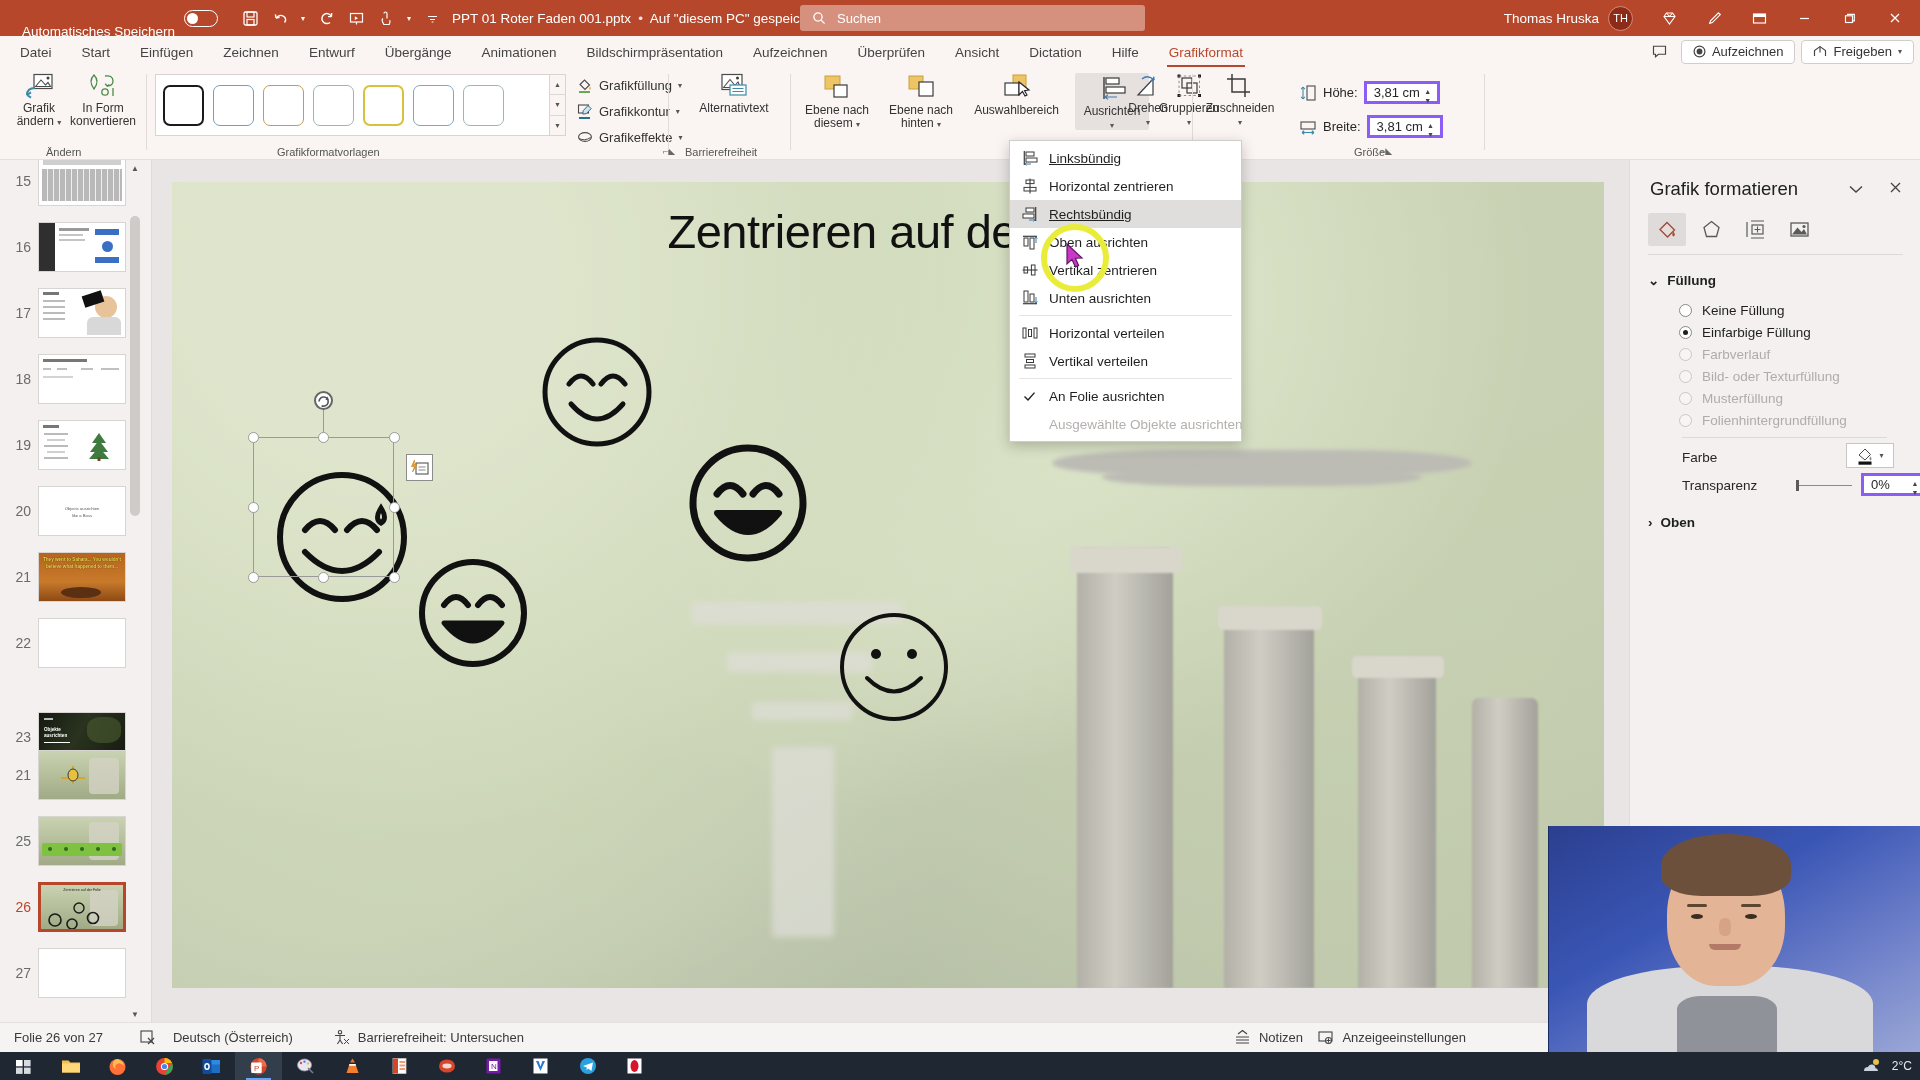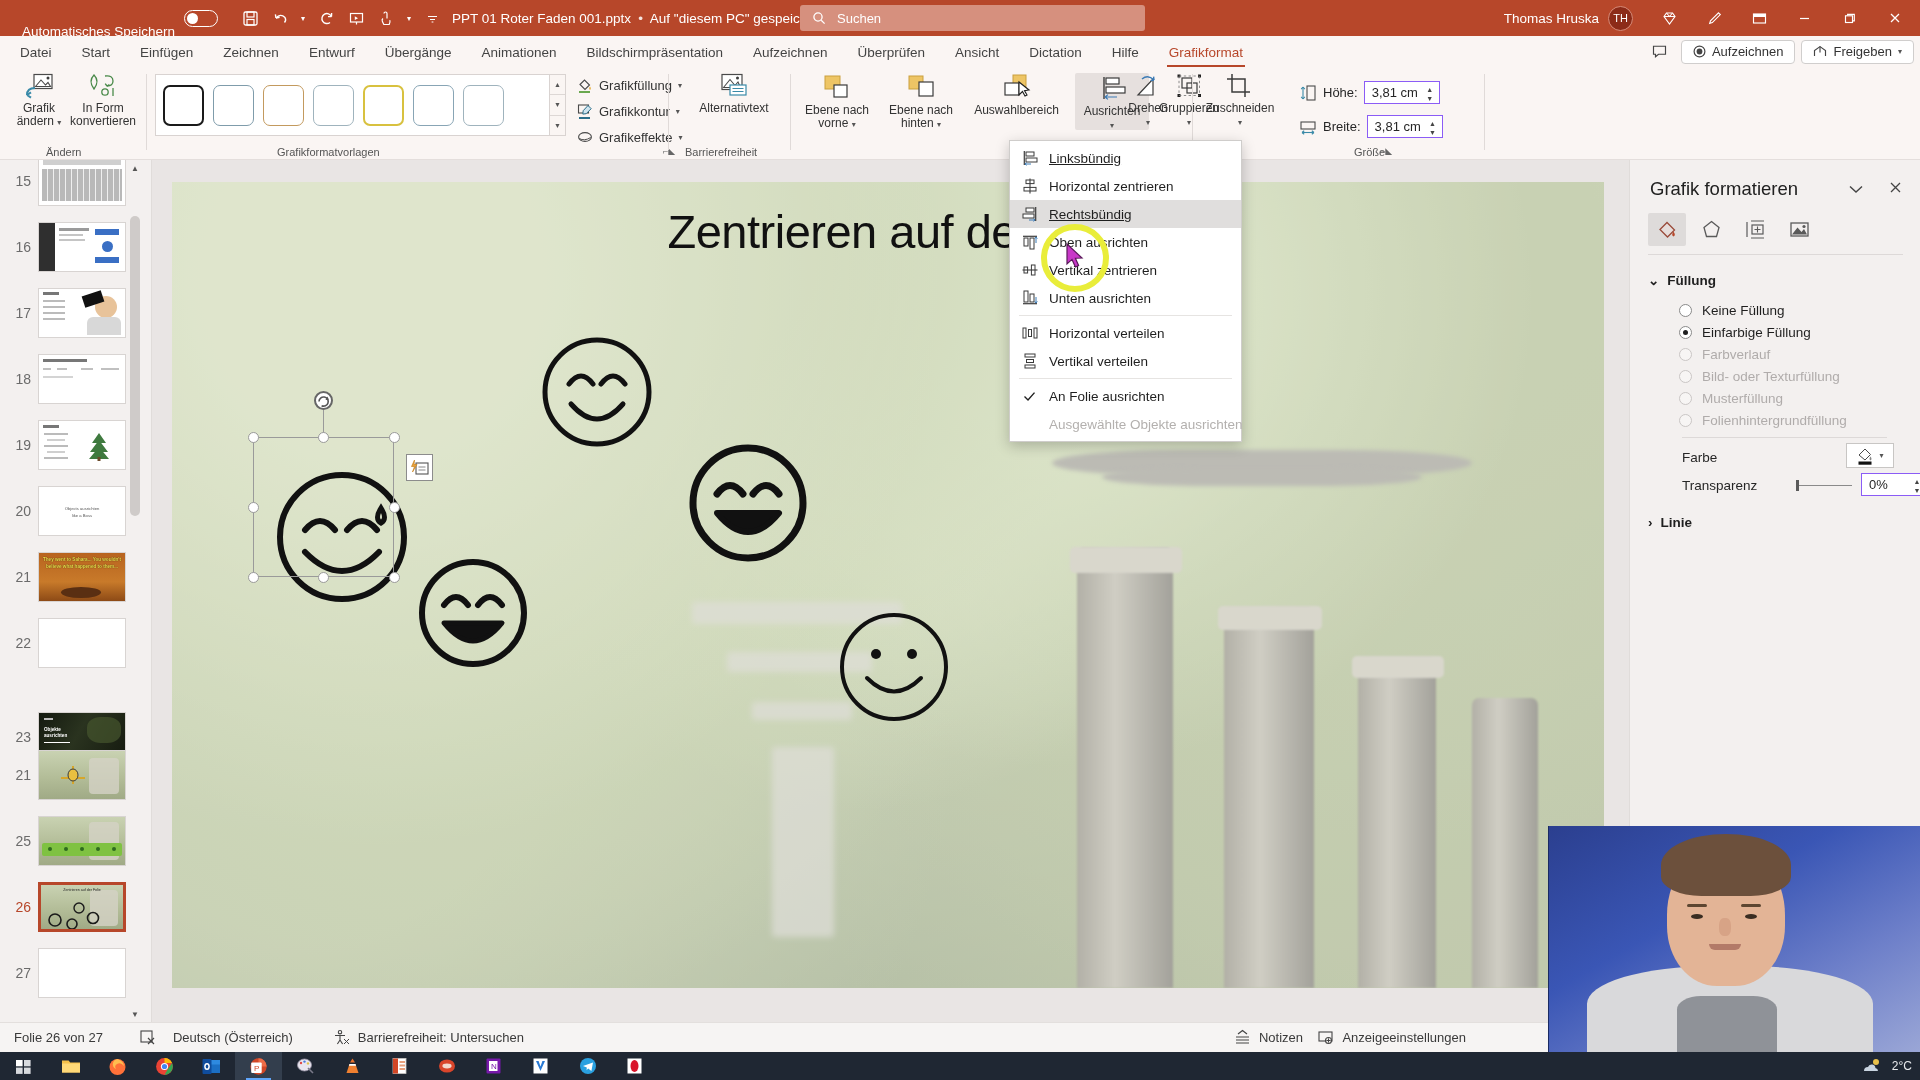--- a/index.html
+++ b/index.html
@@ -111,21 +111,21 @@
   .smallrow{
     position:absolute; display:flex; align-items:center; gap:6px; font-size:13px; color:#333;
     white-space:nowrap;
   }
   .caret{ font-size:8px; color:#555; }
 
   .dlg{ position:absolute; font-size:9px; color:#666; }
 
   .sizerow{ position:absolute; display:flex; align-items:center; gap:6px; font-size:13px; }
   .spin{
-    width:76px; height:23px; border:1px solid #8b5cf6; background:#fff;
+    width:76px; height:23px; border:3px solid #8b5cf6; background:#fff;
     display:flex; align-items:center; padding-left:7px; font-size:13px; position:relative;
   }
   .spin .arrows{
     position:absolute; right:3px; top:1px; height:21px; width:12px;
     display:flex; flex-direction:column; align-items:center; justify-content:center; gap:2px;
     font-size:7px; color:#444;
   }
 
   .ribbon-highlight{ background:#e6e0de; border-radius:2px; }
 
@@ -528,21 +528,21 @@
     <div class="grp-label" style="left:13px">Barrierefreiheit</div>
     <div class="grp-divider" style="left:118px"></div>
   </div>
 
   <div class="grp" style="left:792px;width:450px">
     <div class="bigbtn" style="left:4px;width:82px">
       <svg width="34" height="28" viewBox="0 0 34 28">
         <rect x="5" y="3" width="15" height="13" fill="#eec565" stroke="#c9a03f" stroke-width="1"></rect>
         <rect x="14" y="12" width="13" height="12" fill="#fff" stroke="#3b3b3b" stroke-width="1.2"></rect>
       </svg>
-      <span class="lbl"><span>Ebene nach</span><br><span>vorne</span> <span class="caret">▾</span></span>
+      <span class="lbl"><span>Ebene nach</span><br><span>diesem</span> <span class="caret">▾</span></span>
     </div>
     <div class="bigbtn" style="left:88px;width:82px">
       <svg width="34" height="28" viewBox="0 0 34 28">
         <rect x="5" y="3" width="14" height="13" fill="#eec565" stroke="#c9a03f" stroke-width="1"></rect>
         <rect x="15" y="9" width="14" height="14" fill="#fff" stroke="#3b3b3b" stroke-width="1.2"></rect>
       </svg>
       <span class="lbl"><span>Ebene nach</span><br><span>hinten</span> <span class="caret">▾</span></span>
     </div>
     <div class="bigbtn" style="left:172px;width:105px">
       <svg width="34" height="28" viewBox="0 0 34 28">
@@ -1056,21 +1056,21 @@
   <div class="spin" style="position:absolute;left:231px;top:313px;width:66px">
     <span>0%</span>
     <span class="arrows">
         <span>▲</span>
         <span>▼</span>
       </span>
   </div>
 
   <div class="sect" style="left:18px;top:355px">
     <span>›</span>
-    <span>Linie</span>
+    <span>Oben</span>
   </div>
 </div>
 
 <div id="status">
   <div class="st" style="margin-left:14px">Folie 26 von 27</div>
   <div class="st" style="margin-left:36px">
     <svg width="17" height="17" viewBox="0 0 17 17">
         <rect x="2" y="2" width="11" height="11" fill="none" stroke="#444" stroke-width="1.1"></rect>
         <path d="M9 9 L15 15 M15 9 L9 15" stroke="#444" stroke-width="1.2"></path>
       </svg>

